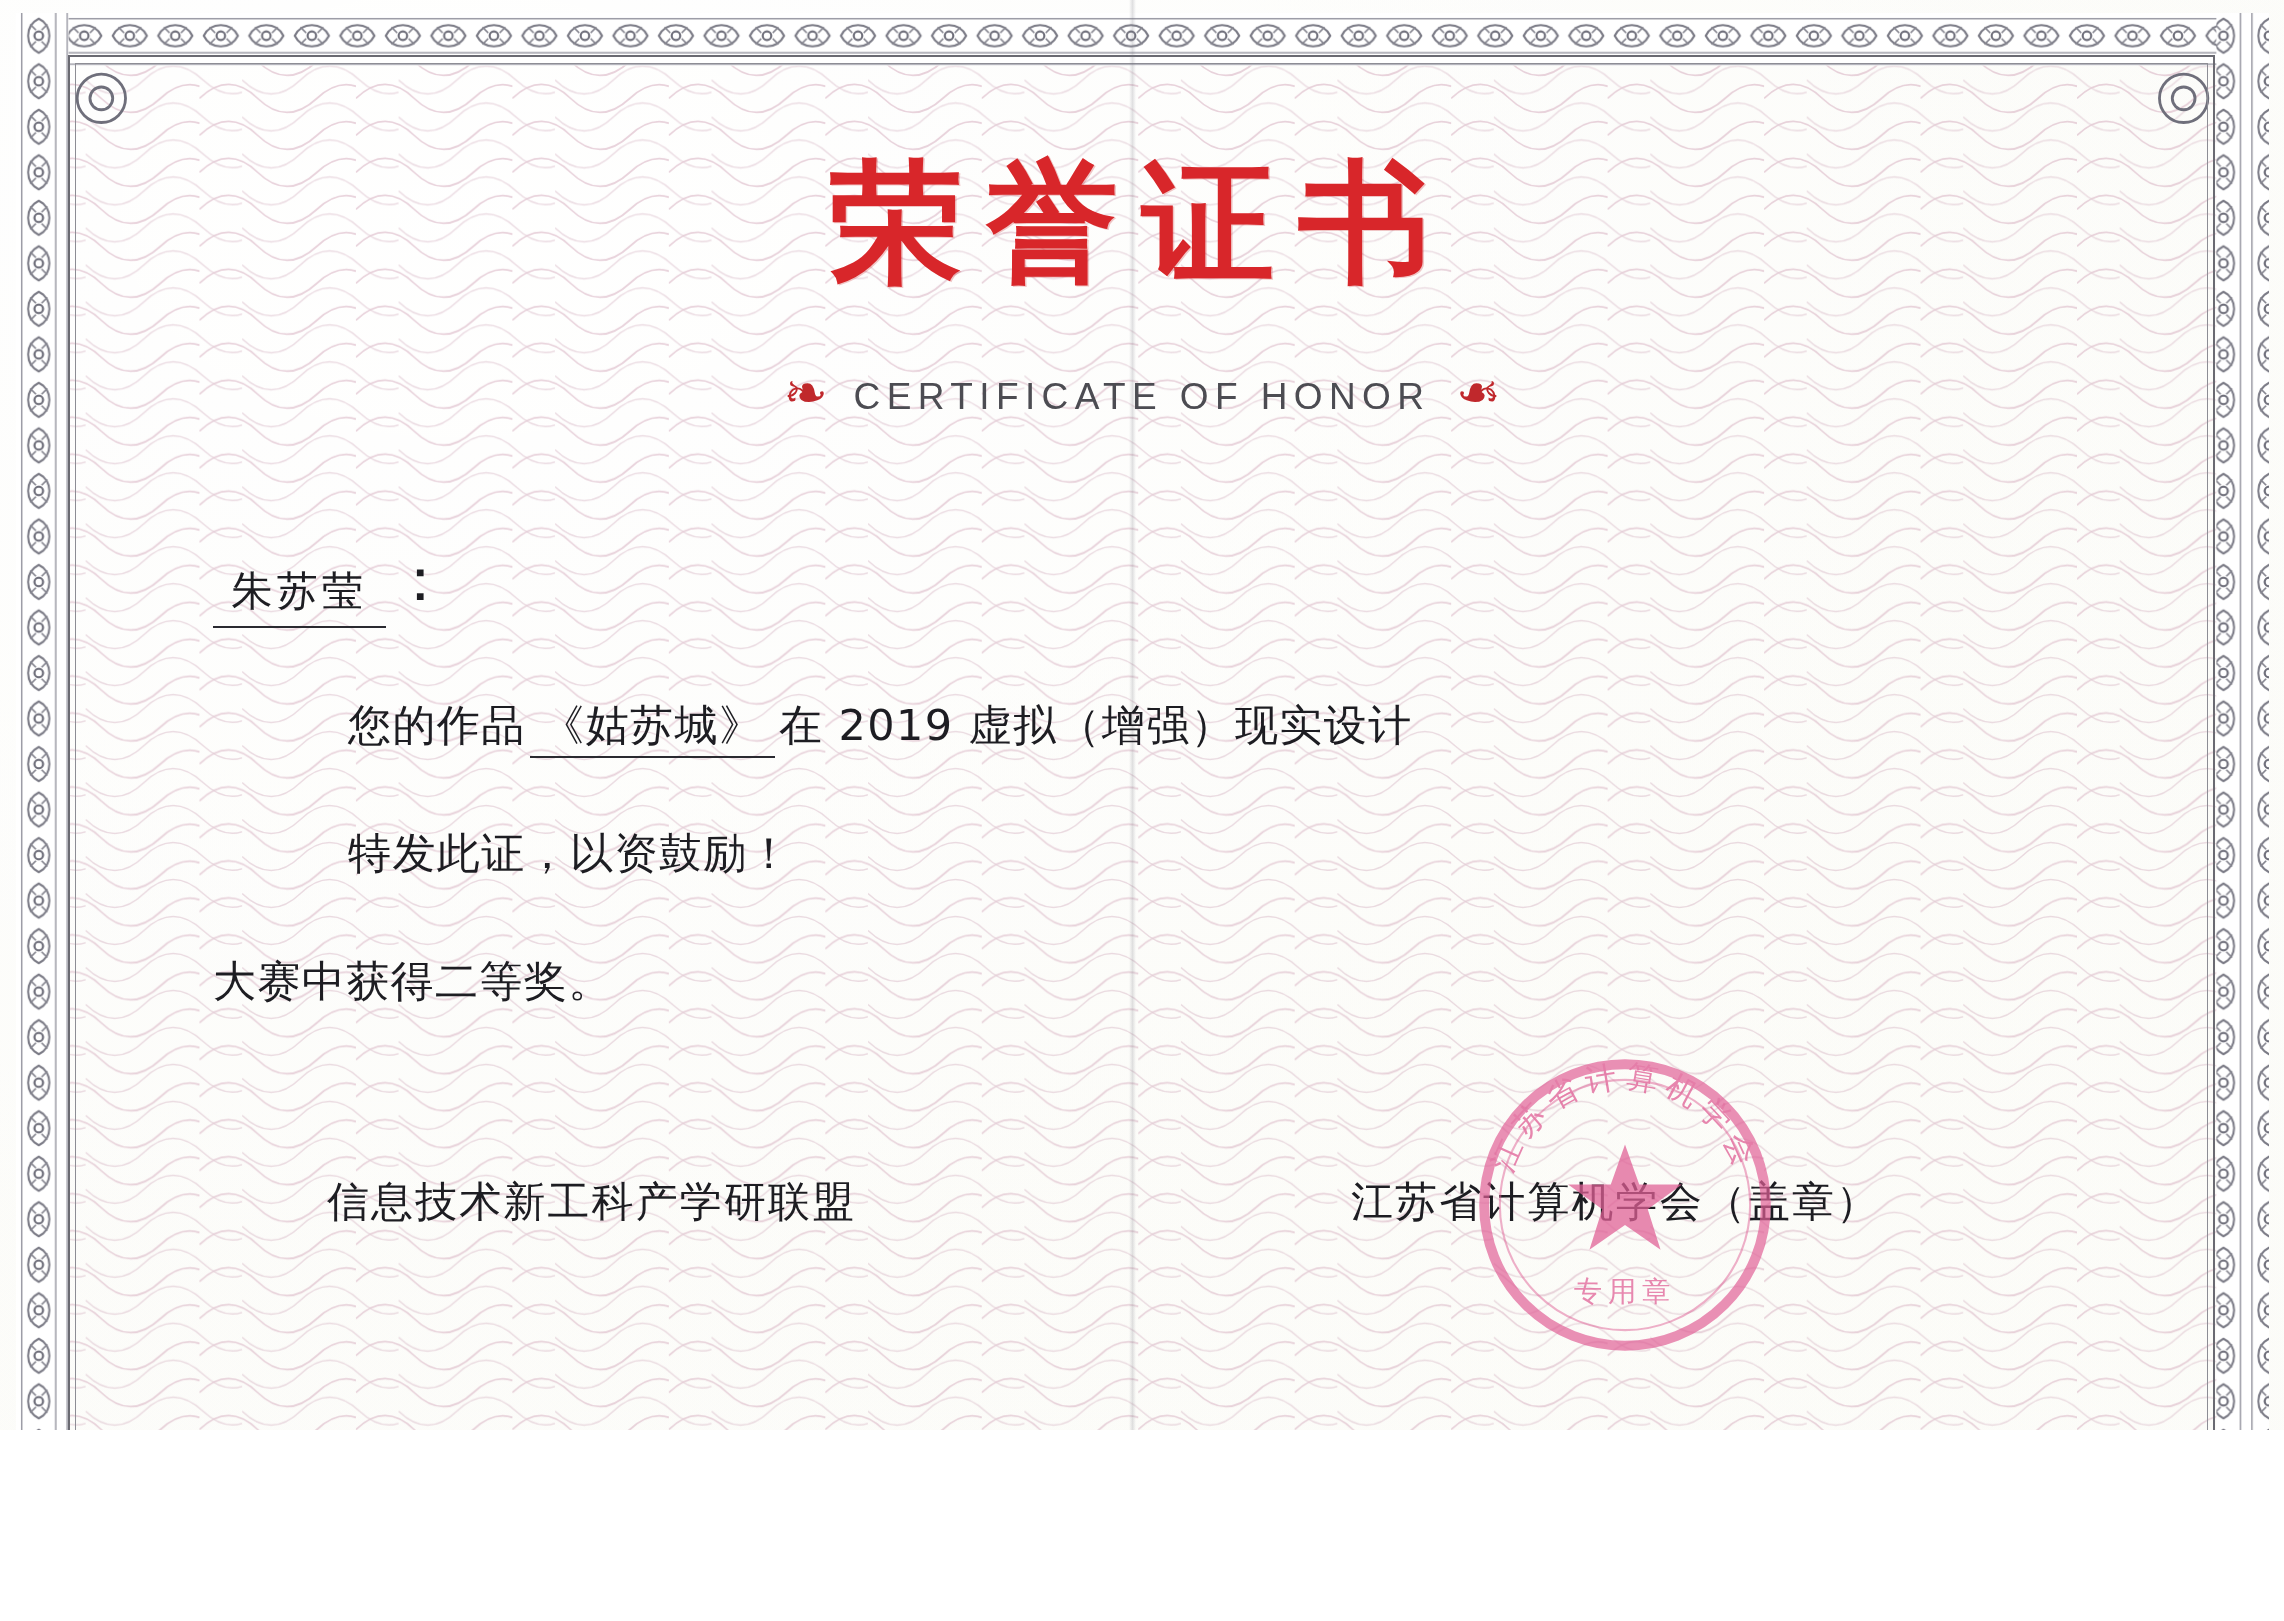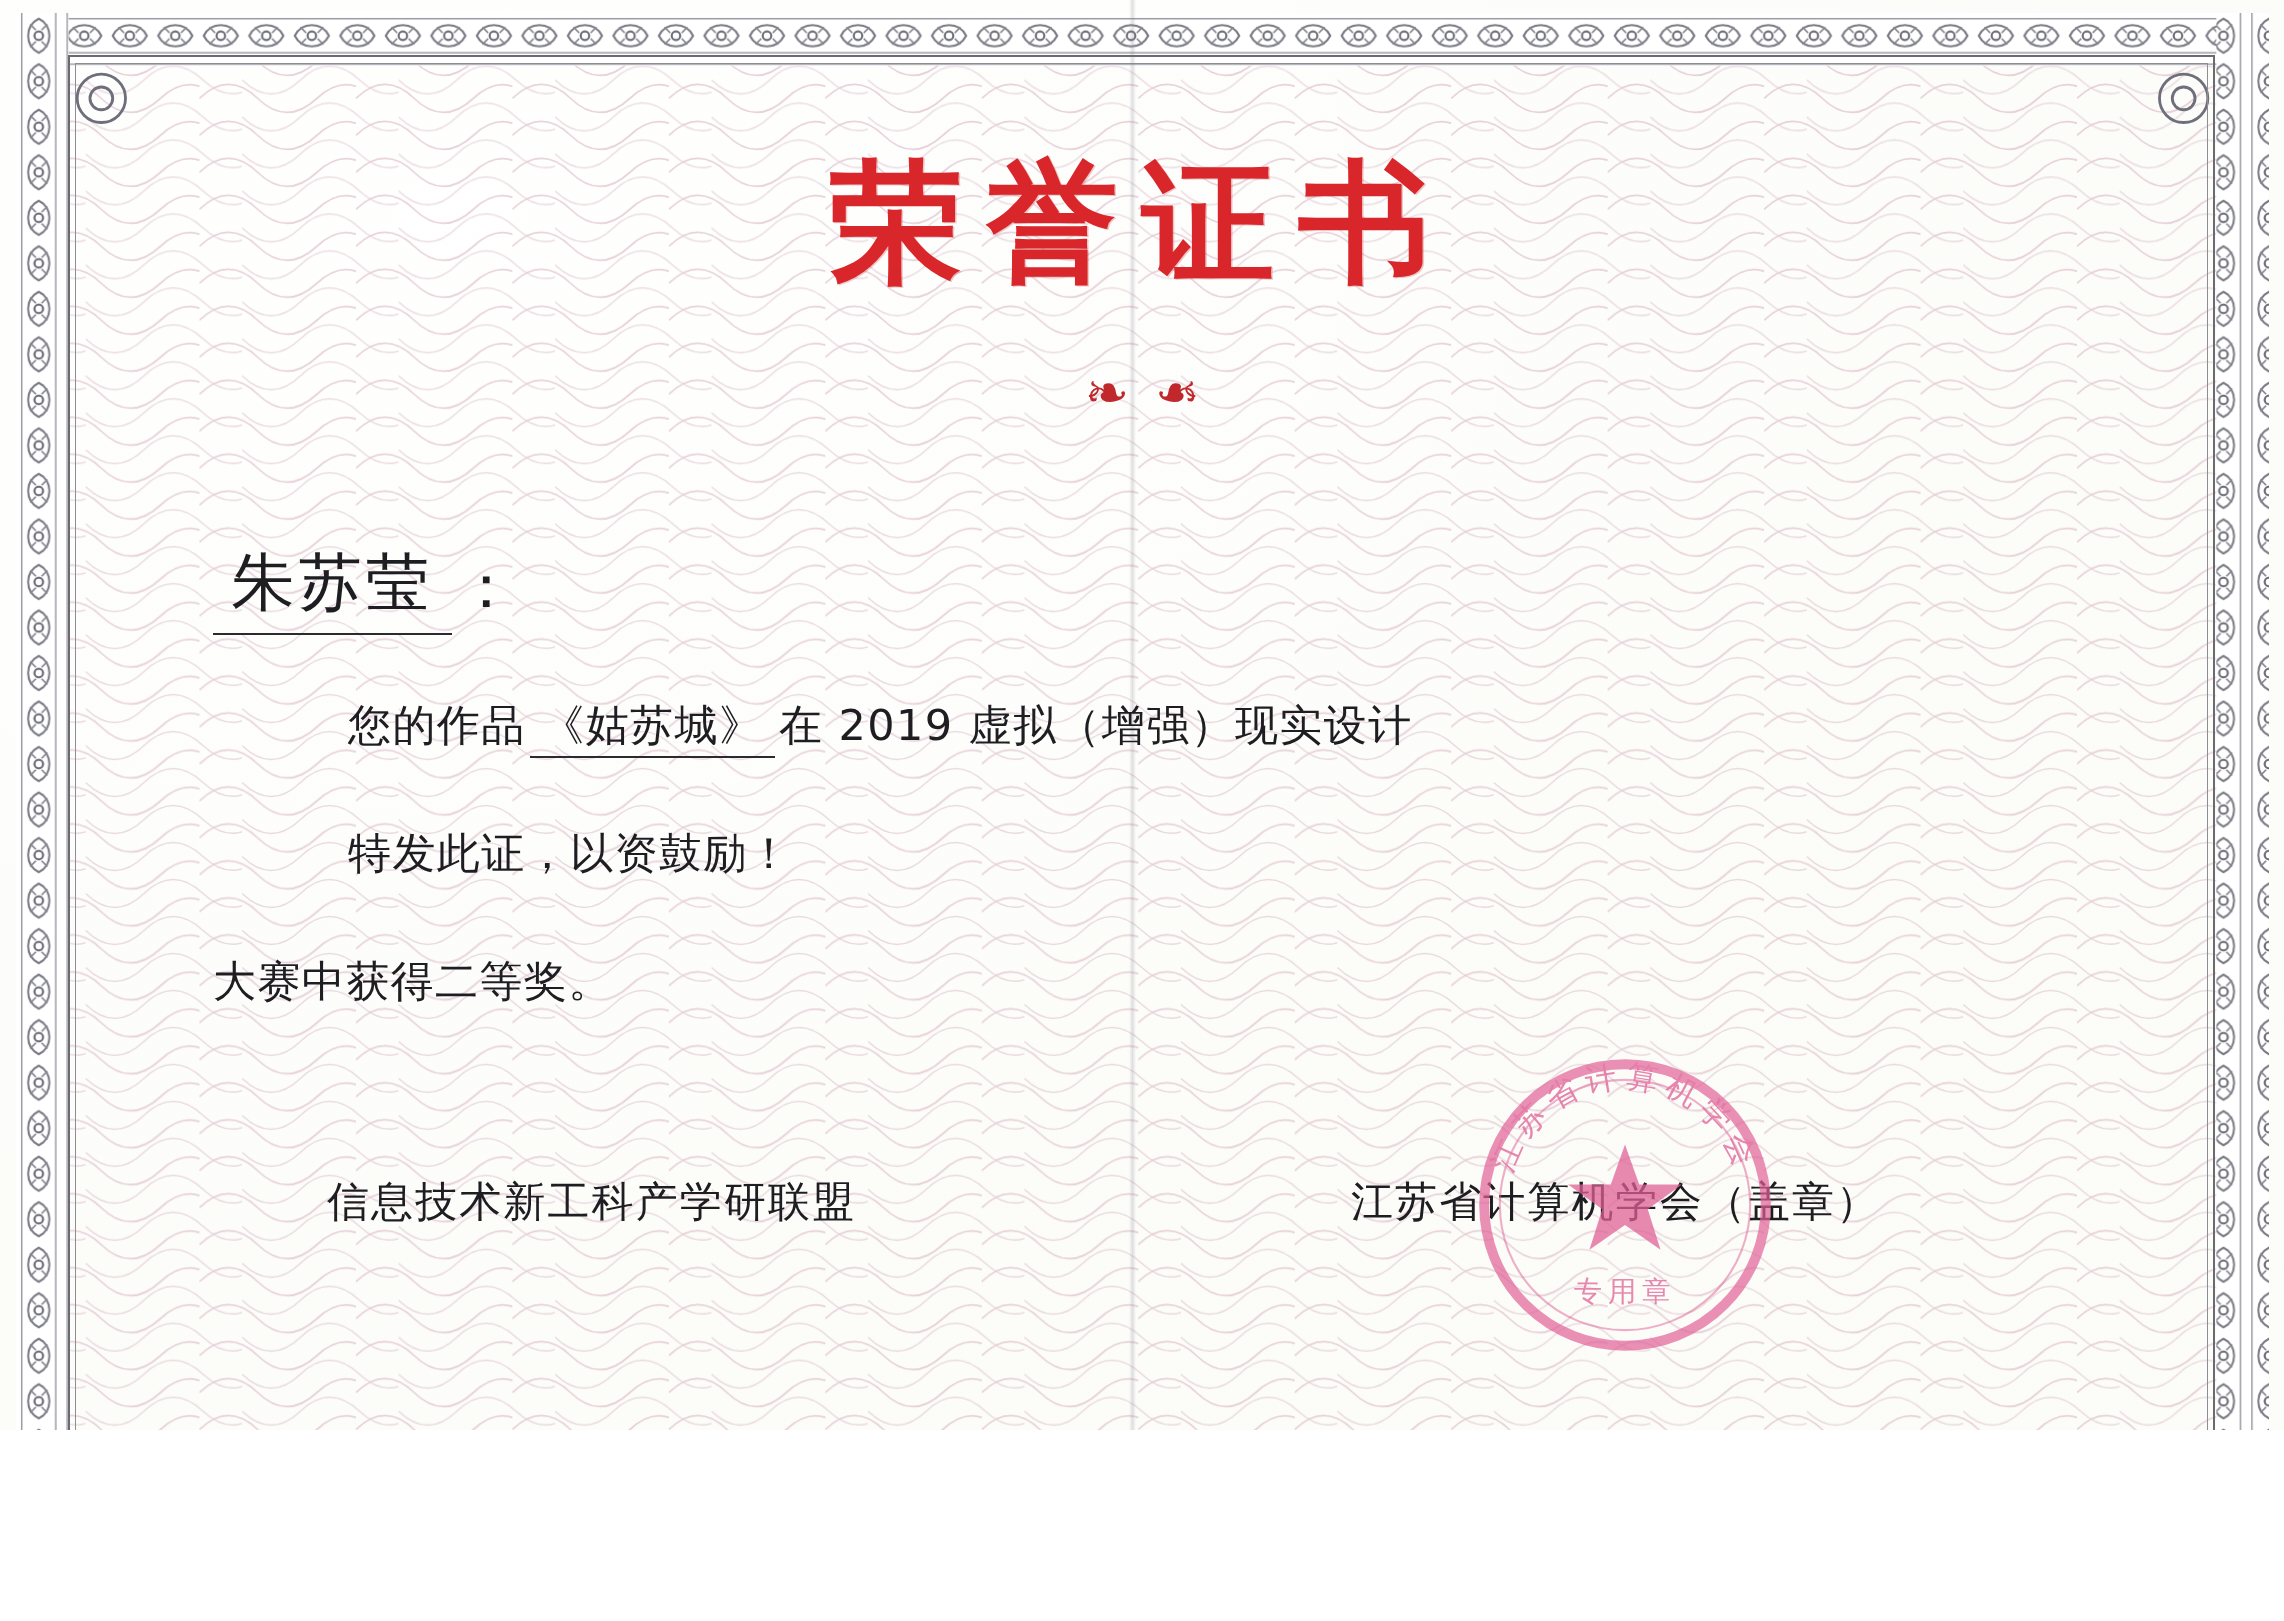--- a/index.html
+++ b/index.html
@@ -132,21 +132,21 @@
 
   .recipient-row {
     position: absolute;
     top: 540px;
     left: 213px;
     display: flex;
     align-items: flex-end;
   }
   .recipient-name {
     font-family: "DejaVu Sans", "Liberation Sans", sans-serif;
-    font-size: 63px;
+    font-size: 41px;
     color: #1d1d22;
     border-bottom: 2.8px solid #2a2a30;
     padding: 0 18.5px 7.1px 18.5px;
     letter-spacing: 4.3px;
   }
   .recipient-colon {
     font-size: 60px;
     color: #1d1d22;
     padding-bottom: 7.1px;
     margin-left: 4.3px;
@@ -260,20 +260,21 @@
   <div class="border-inner-line2"></div>
 
   <div class="fold"></div>
 
   <div class="content">
 
     <div class="title-zh">荣誉证书</div>
 
     <div class="title-sub-wrap">
       <span class="flourish left">❧</span>
+      <span class="title-en">CERTIFICATE OF HONOR</span>
       <span class="flourish right">❧</span>
     </div>
 
     <div class="recipient-row">
       <span class="recipient-name">朱苏莹</span>
       <span class="recipient-colon">：</span>
     </div>
 
     <div class="body-block">
       <div class="body-line indent">

